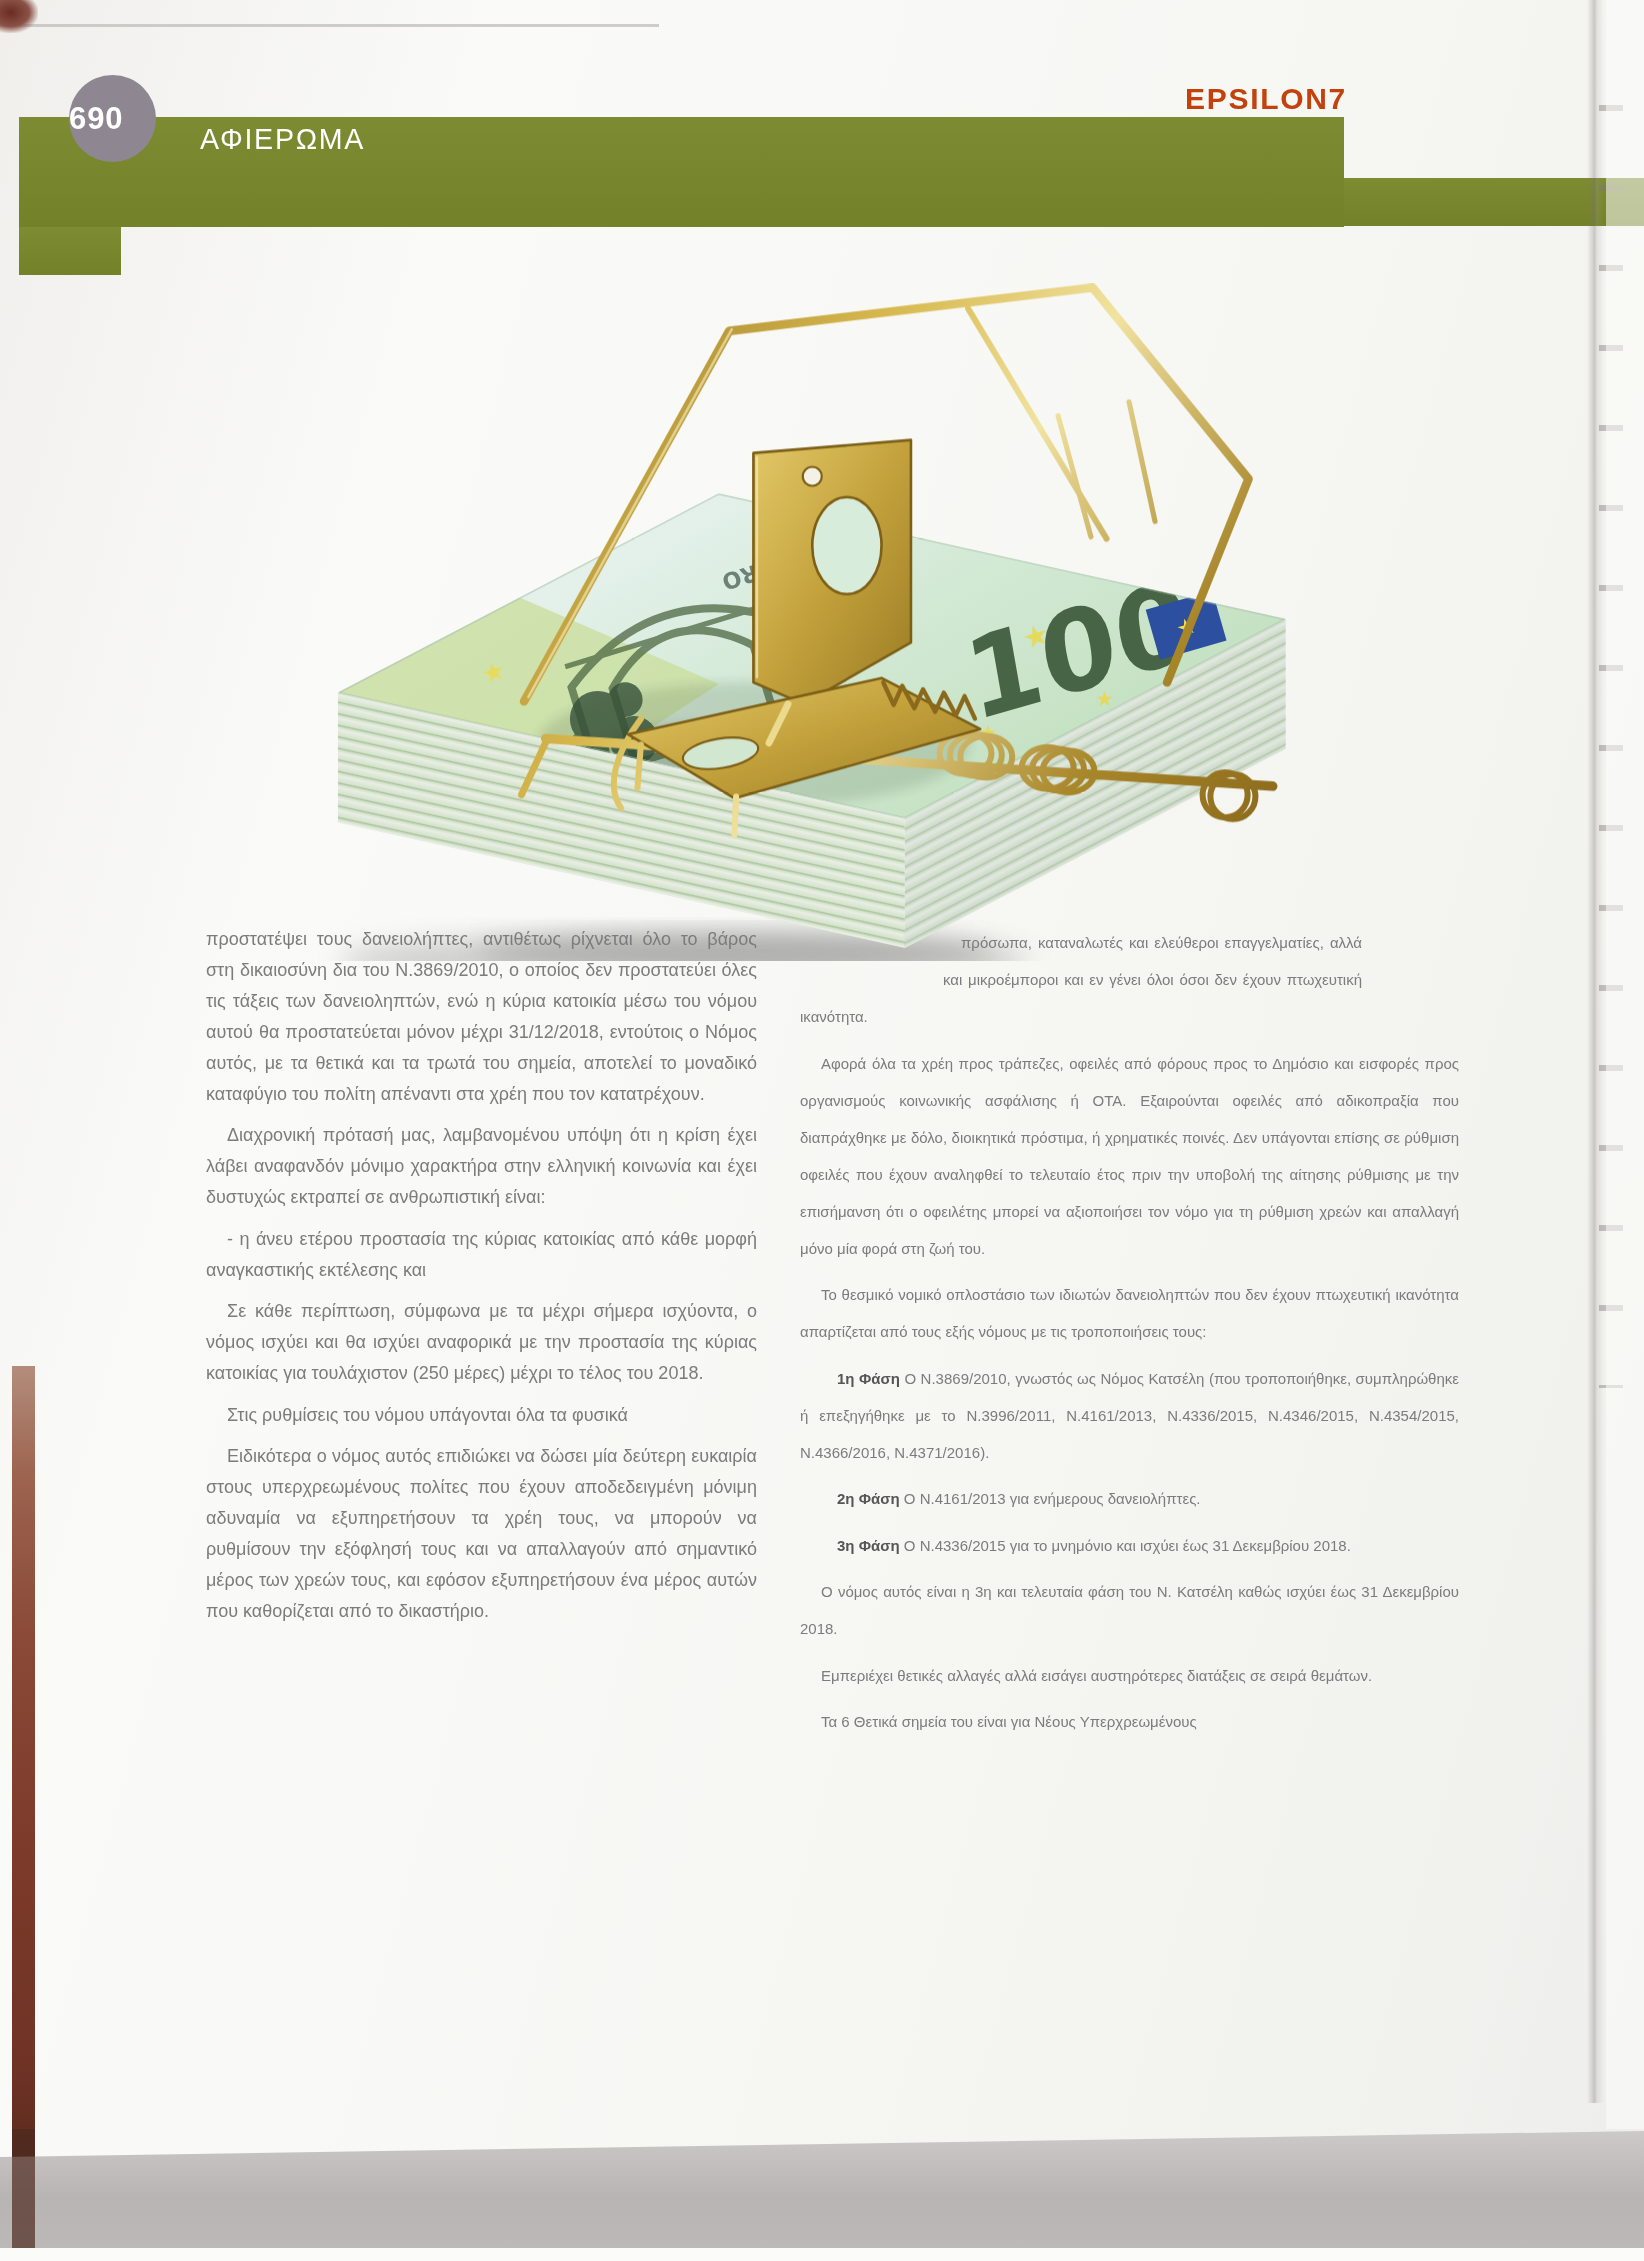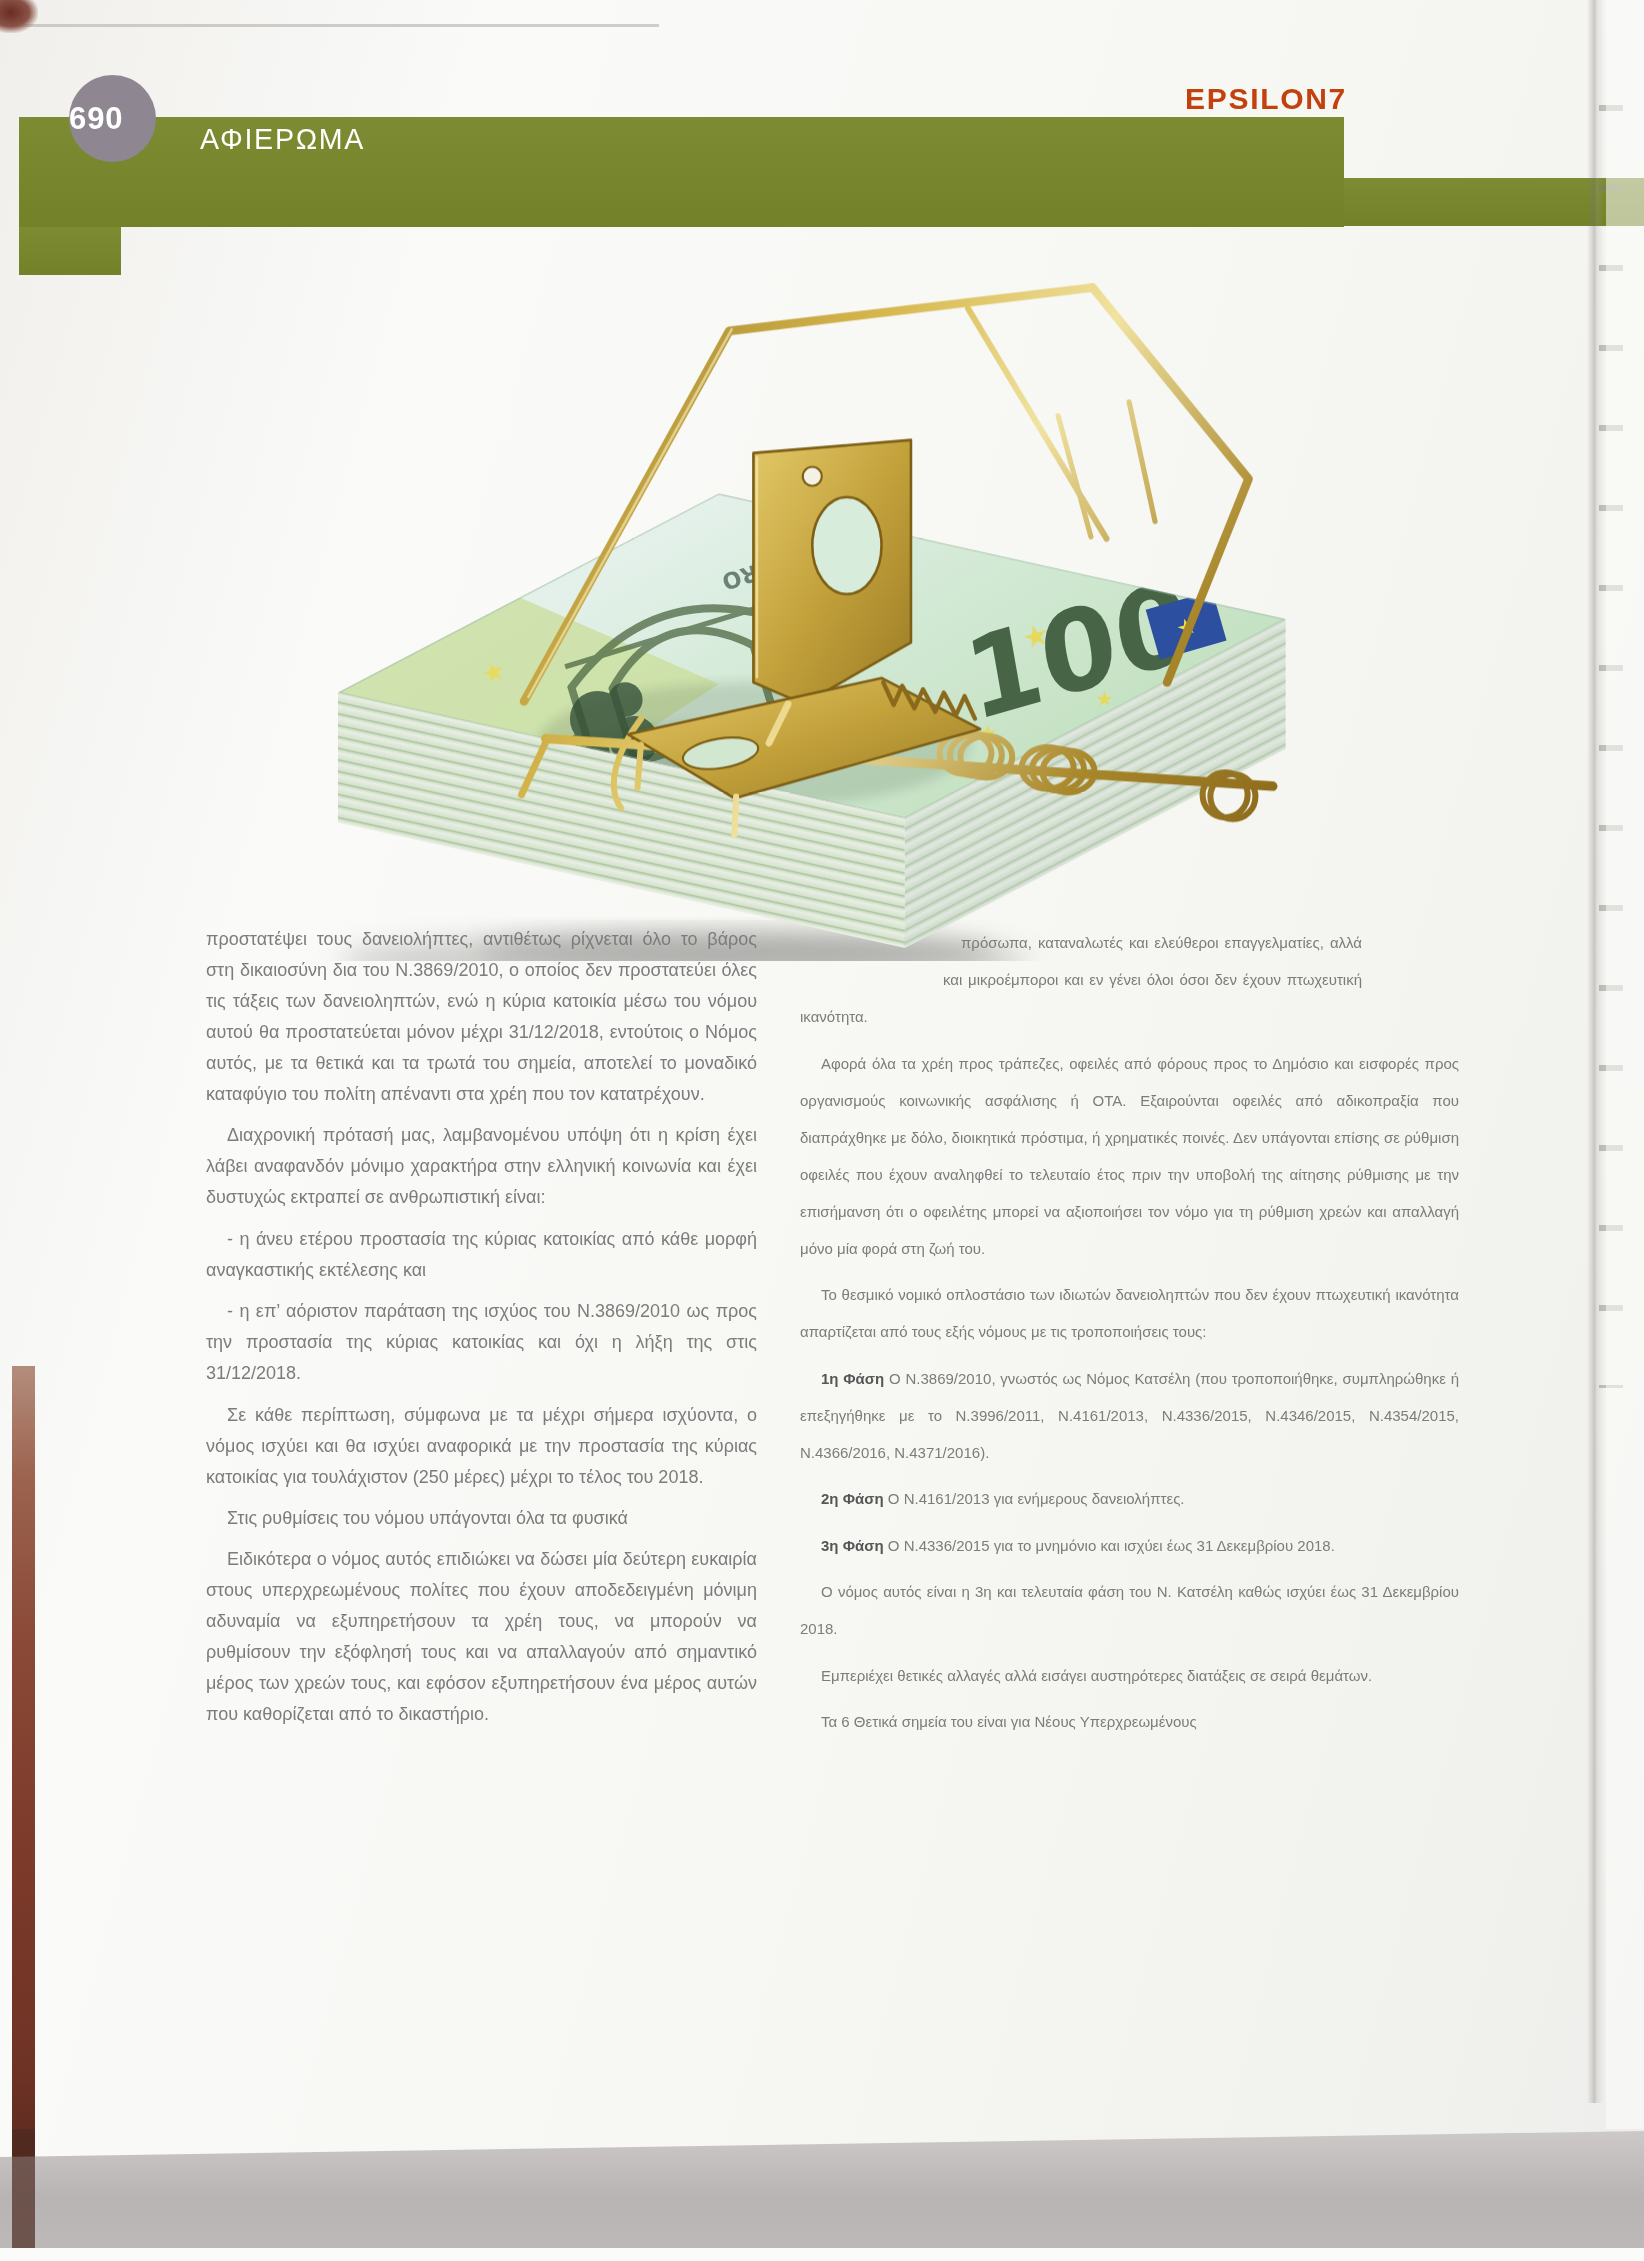--- a/index.html
+++ b/index.html
@@ -37,21 +37,21 @@
     color:#c2410c;font-size:30px;font-weight:bold;letter-spacing:1.7px;}
   
   .hero{position:absolute;left:234px;top:234px;width:1108px;height:727px;}
   
   .col{position:absolute;text-align:justify;color:#7c7c7c;}
   .col-left{left:206px;top:924px;width:551px;font-size:18px;line-height:31px;}
   .col-right{left:800px;top:924px;width:659px;font-size:15px;line-height:37px;}
   .col p{margin:0 0 10.4px 0;text-indent:21px;}
   .col p.flush{text-indent:0;}
   .col-right p{margin-bottom:9.5px;}
-  .col b{font-weight:bold;color:#565656;}
+  .col b{font-weight:bold;color:#565656;margin-left:16px;}
   p.wrap{text-indent:0;width:562px;}
   .ph{display:block;float:left;height:33px;}
   .s1{width:161px;}
   .s2{width:143px;clear:left;}
 </style>
 </head>
 <body>
 
 <div class="band band-main"></div>
 <div class="band band-right"></div>
@@ -182,21 +182,20 @@
     <path d="M 470,590 L 466,640" stroke="url(#gold)" stroke-width="7"></path>
     <path d="M 580,650 L 578,694" stroke="url(#gold)" stroke-width="7"></path>
   </g>
 </svg>
 </div>
 
 <div class="col col-left">
   <p class="flush"><span>προστατέψει τους δανειολήπτες, αντιθέτως ρίχνεται όλο το βάρος στη δικαιοσύνη δια του Ν.3869/2010, ο οποίος δεν προστατεύει όλες τις τάξεις των δανειοληπτών, ενώ η κύρια κατοικία μέσω του νόμου αυτού θα προστατεύεται μόνον μέχρι 31/12/2018, εντούτοις ο Νόμος αυτός, με τα θετικά και τα τρωτά του σημεία, αποτελεί το μοναδικό καταφύγιο του πολίτη απέναντι στα χρέη που τον κατατρέχουν.</span></p>
   <p><span>Διαχρονική πρότασή μας, λαμβανομένου υπόψη ότι η κρίση έχει λάβει αναφανδόν μόνιμο χαρακτήρα στην ελληνική κοινωνία και έχει δυστυχώς εκτραπεί σε ανθρωπιστική είναι:</span></p>
   <p><span>- η άνευ ετέρου προστασία της κύριας κατοικίας από κάθε μορφή αναγκαστικής εκτέλεσης και</span></p>
-  <p><span>- η επ’ αόριστον παράταση της ισχύος του Ν.3869/2010 ως προς την προστασία της κύριας κατοικίας και όχι η λήξη της στις 31/12/2018.</span></p>
   <p><span>Σε κάθε περίπτωση, σύμφωνα με τα μέχρι σήμερα ισχύοντα, ο νόμος ισχύει και θα ισχύει αναφορικά με την προστασία της κύριας κατοικίας για τουλάχιστον (250 μέρες) μέχρι το τέλος του 2018.</span></p>
   <p><span>Στις ρυθμίσεις του νόμου υπάγονται όλα τα φυσικά</span></p>
   <p><span>Ειδικότερα ο νόμος αυτός επιδιώκει να δώσει μία δεύτερη ευκαιρία στους υπερχρεωμένους  πολίτες που έχουν αποδεδειγμένη μόνιμη αδυναμία να εξυπηρετήσουν τα χρέη τους, να μπορούν να ρυθμίσουν την εξόφλησή τους και να απαλλαγούν από σημαντικό μέρος των χρεών τους, και εφόσον εξυπηρετήσουν ένα μέρος αυτών που καθορίζεται από το δικαστήριο.</span></p>
 </div>
 
 <div class="col col-right">
   <p class="wrap"><span class="ph s1"></span><span class="ph s2"></span><span>πρόσωπα, καταναλωτές και ελεύθεροι επαγγελματίες, αλλά και μικροέμποροι και εν γένει όλοι όσοι δεν έχουν πτωχευτική ικανότητα.</span></p>
   <p><span>Αφορά όλα τα χρέη προς τράπεζες, οφειλές από φόρους προς το Δημόσιο και εισφορές προς οργανισμούς κοινωνικής ασφάλισης ή ΟΤΑ. Εξαιρούνται οφειλές από αδικοπραξία που διαπράχθηκε με δόλο, διοικητικά πρόστιμα, ή χρηματικές ποινές. Δεν υπάγονται επίσης σε ρύθμιση οφειλές που έχουν αναληφθεί το τελευταίο έτος πριν την υποβολή της αίτησης ρύθμισης με την επισήμανση ότι ο οφειλέτης μπορεί να αξιοποιήσει τον νόμο για τη ρύθμιση χρεών και απαλλαγή μόνο μία φορά στη ζωή του.</span></p>
   <p><span>Το θεσμικό νομικό οπλοστάσιο των ιδιωτών δανειοληπτών που δεν έχουν πτωχευτική ικανότητα απαρτίζεται από τους εξής νόμους με τις τροποποιήσεις τους:</span></p>
   <p><b>1η Φάση</b> <span>Ο Ν.3869/2010, γνωστός ως Νόμος Κατσέλη (που τροποποιήθηκε, συμπληρώθηκε ή επεξηγήθηκε με το Ν.3996/2011, Ν.4161/2013, Ν.4336/2015, Ν.4346/2015, Ν.4354/2015, Ν.4366/2016, Ν.4371/2016).</span></p>

